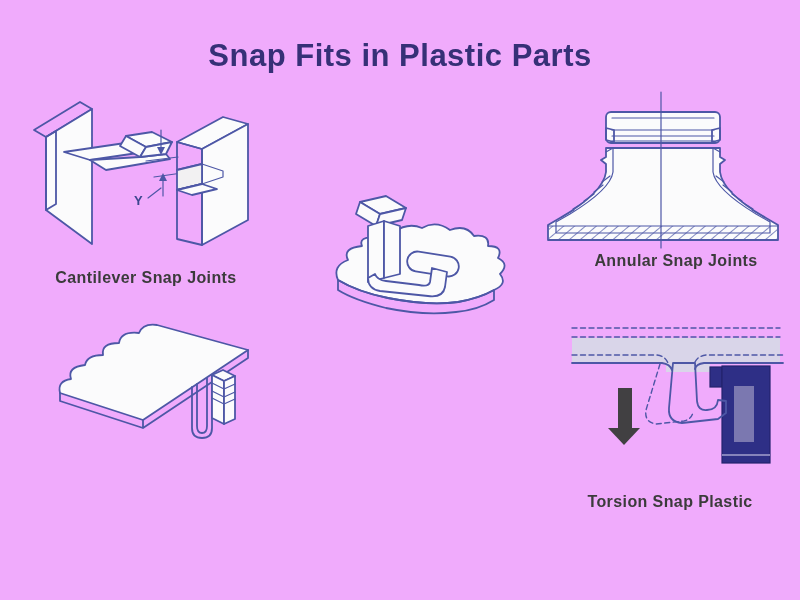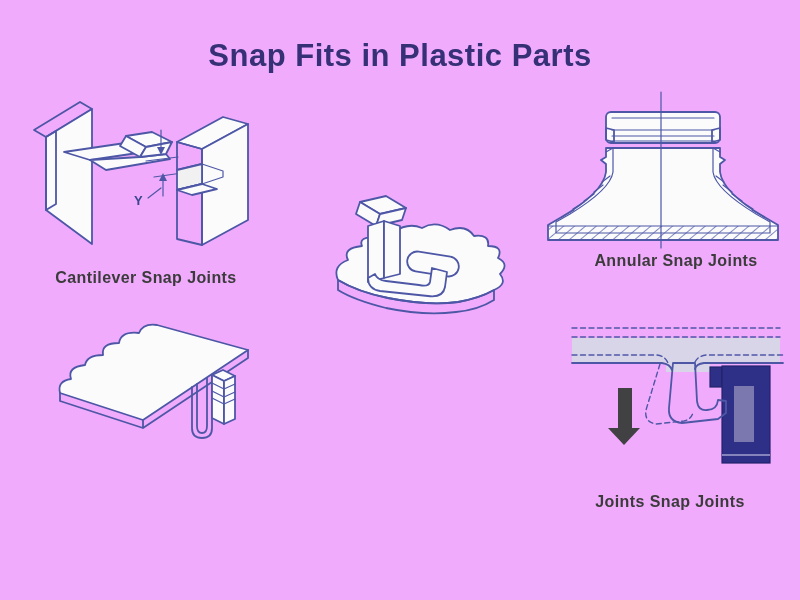--- a/index.html
+++ b/index.html
@@ -166,15 +166,15 @@
       <path class="ln dash" d="M2,6 H210"></path>
       <path class="ln dash" d="M2,15 H210"></path>
       <path class="ln dash" d="M2,33 H87 Q95,34 98,41"></path>
       <path class="ln dash" d="M125,40 Q128,34 136,33 H213"></path>
     </g>
     <g>
       <rect x="48" y="66" width="14" height="40" fill="#414042"></rect>
       <polygon points="38,106 70,106 54,123" fill="#414042"></polygon>
     </g>
   </svg>
-  <div class="cap cap-torsion">Joints Snap Joints</div>
+  <div class="cap cap-torsion">Torsion Snap Plastic</div>
 
 </div>
 
 </body></html>

